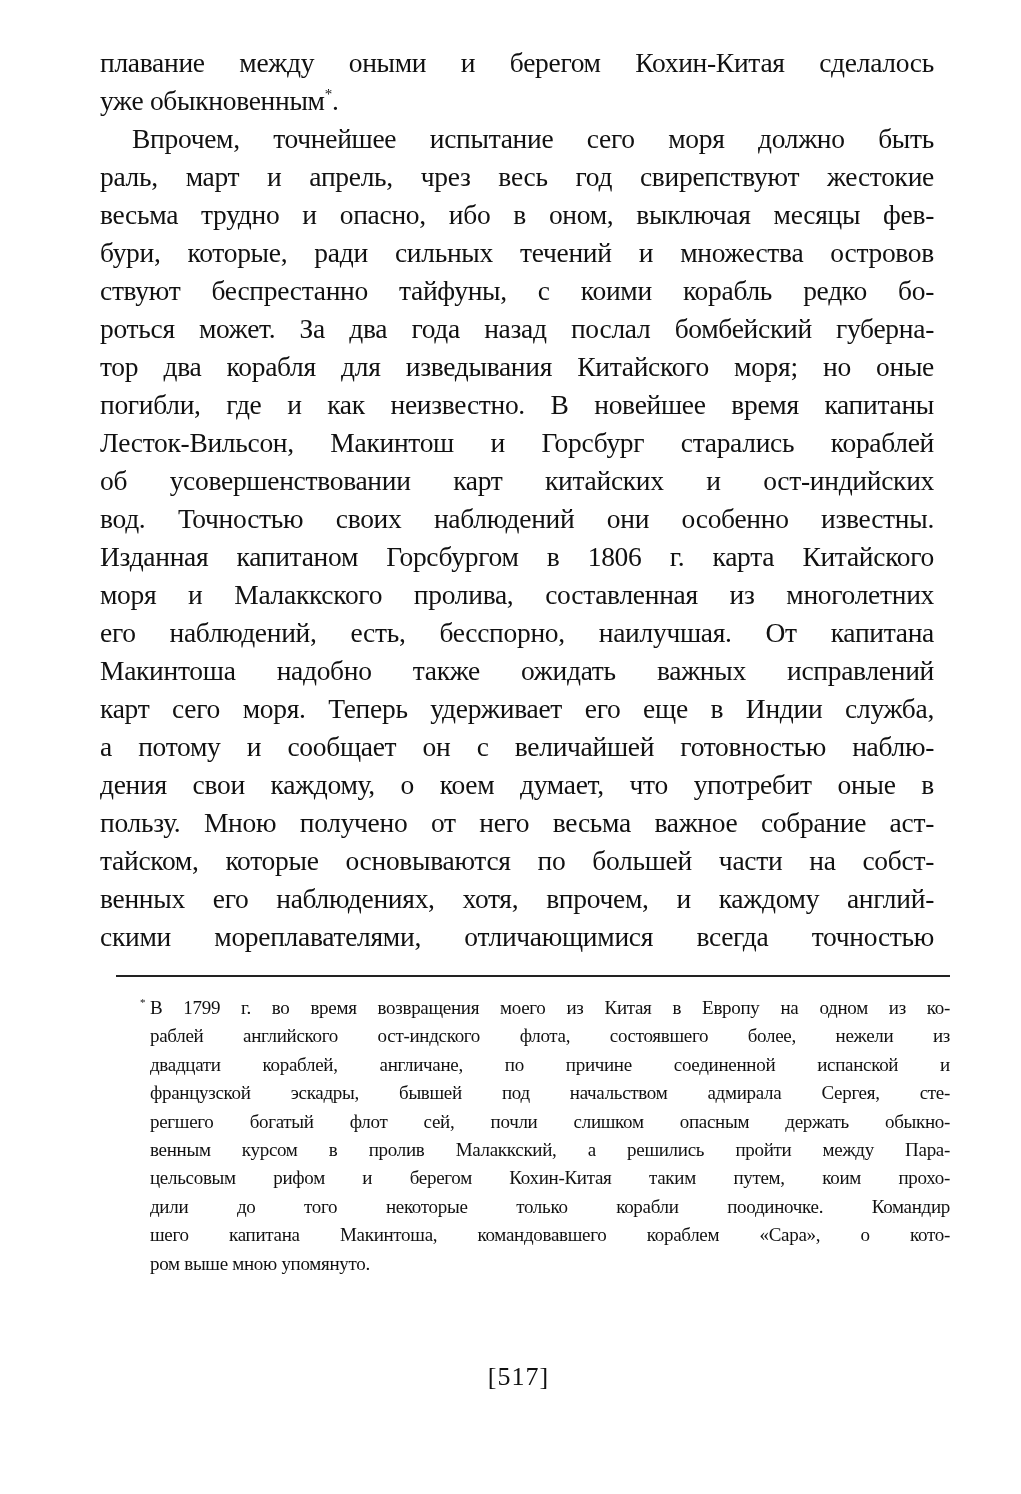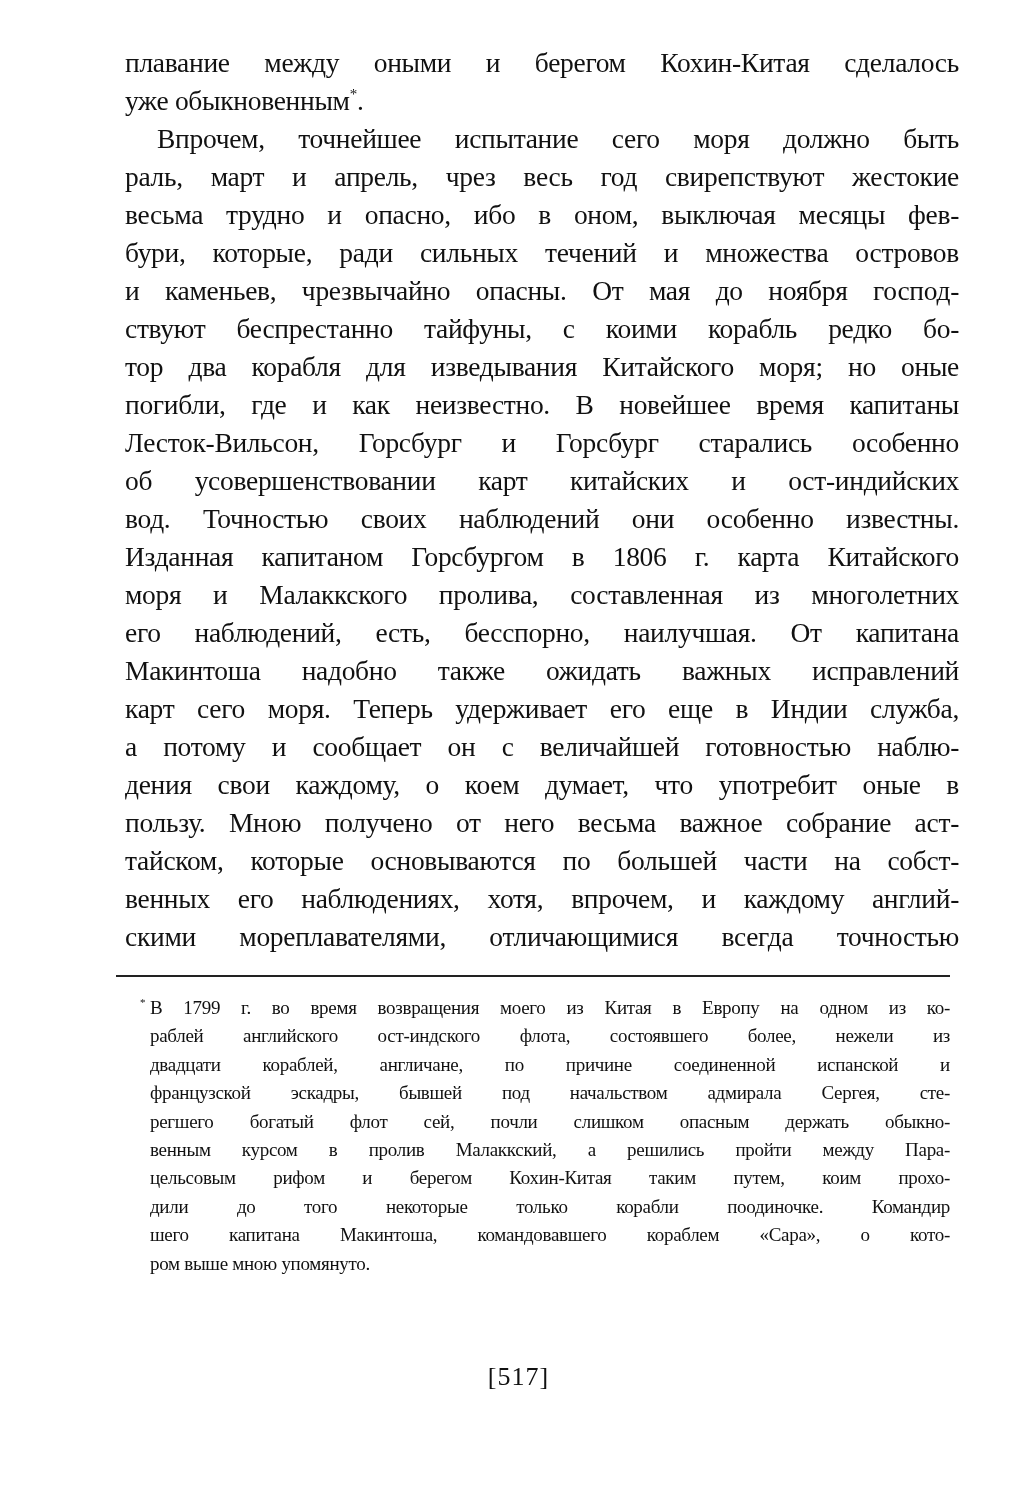--- a/index.html
+++ b/index.html
@@ -2,21 +2,21 @@
 <html><head>
 <meta charset="utf-8">
 <style>
   html, body { margin: 0; padding: 0; background: #ffffff; }
   body {
     width: 1021px; height: 1494px; position: relative; overflow: hidden;
     font-family: "Liberation Serif", "DejaVu Serif", serif;
     color: #111111;
   }
   .main-text {
-    position: absolute; left: 125px; top: 44px; width: 834px; font-family: Liberation Serif, serif;
+    position: absolute; left: 100px; top: 44px; width: 834px; font-family: Liberation Serif, serif;
   }
   .line {
     display: block; height: 38px; line-height: 38px;
     font-size: 27.5px; white-space: nowrap;
     text-align: justify; text-align-last: justify;
     letter-spacing: -0.3px;
   }
   .line.last { text-align-last: left; }
   .line.indent { padding-left: 32px; }
   sup.star { font-size: 15px; vertical-align: top; line-height: 24px; }
@@ -45,25 +45,25 @@
 </head>
 <body>
 
 <div class="main-text">
   <span class="line">плавание между оными и берегом Кохин-Китая сделалось</span>
   <span class="line last"><span>уже обыкновенным</span><sup class="star">*</sup><span>.</span></span>
   <span class="line indent">Впрочем, точнейшее испытание сего моря должно быть</span>
   <span class="line">раль, март и апрель, чрез весь год свирепствуют жестокие</span>
   <span class="line">весьма трудно и опасно, ибо в оном, выключая месяцы фев-</span>
   <span class="line">бури, которые, ради сильных течений и множества островов</span>
-  <span class="line">и каменьев, чрезвычайно опасны. От мая до ноября господ-</span>
   <span class="line">ствуют беспрестанно тайфуны, с коими корабль редко бо-</span>
+  <span class="line">роться может. За два года назад послал бомбейский губерна-</span>
   <span class="line">тор два корабля для изведывания Китайского моря; но оные</span>
   <span class="line">погибли, где и как неизвестно. В новейшее время капитаны</span>
-  <span class="line">Лесток-Вильсон, Горсбург и Горсбург старались особенно</span>
+  <span class="line">Лесток-Вильсон, Макинтош и Горсбург старались кораблей</span>
   <span class="line">об усовершенствовании карт китайских и ост-индийских</span>
   <span class="line">вод. Точностью своих наблюдений они особенно известны.</span>
   <span class="line">Изданная капитаном Горсбургом в 1806 г. карта Китайского</span>
   <span class="line">моря и Малаккского пролива, составленная из многолетних</span>
   <span class="line">его наблюдений, есть, бесспорно, наилучшая. От капитана</span>
   <span class="line">Макинтоша надобно также ожидать важных исправлений</span>
   <span class="line">карт сего моря. Теперь удерживает его еще в Индии служба,</span>
   <span class="line">а потому и сообщает он с величайшей готовностью наблю-</span>
   <span class="line">дения свои каждому, о коем думает, что употребит оные в</span>
   <span class="line">пользу. Мною получено от него весьма важное собрание аст-</span>

